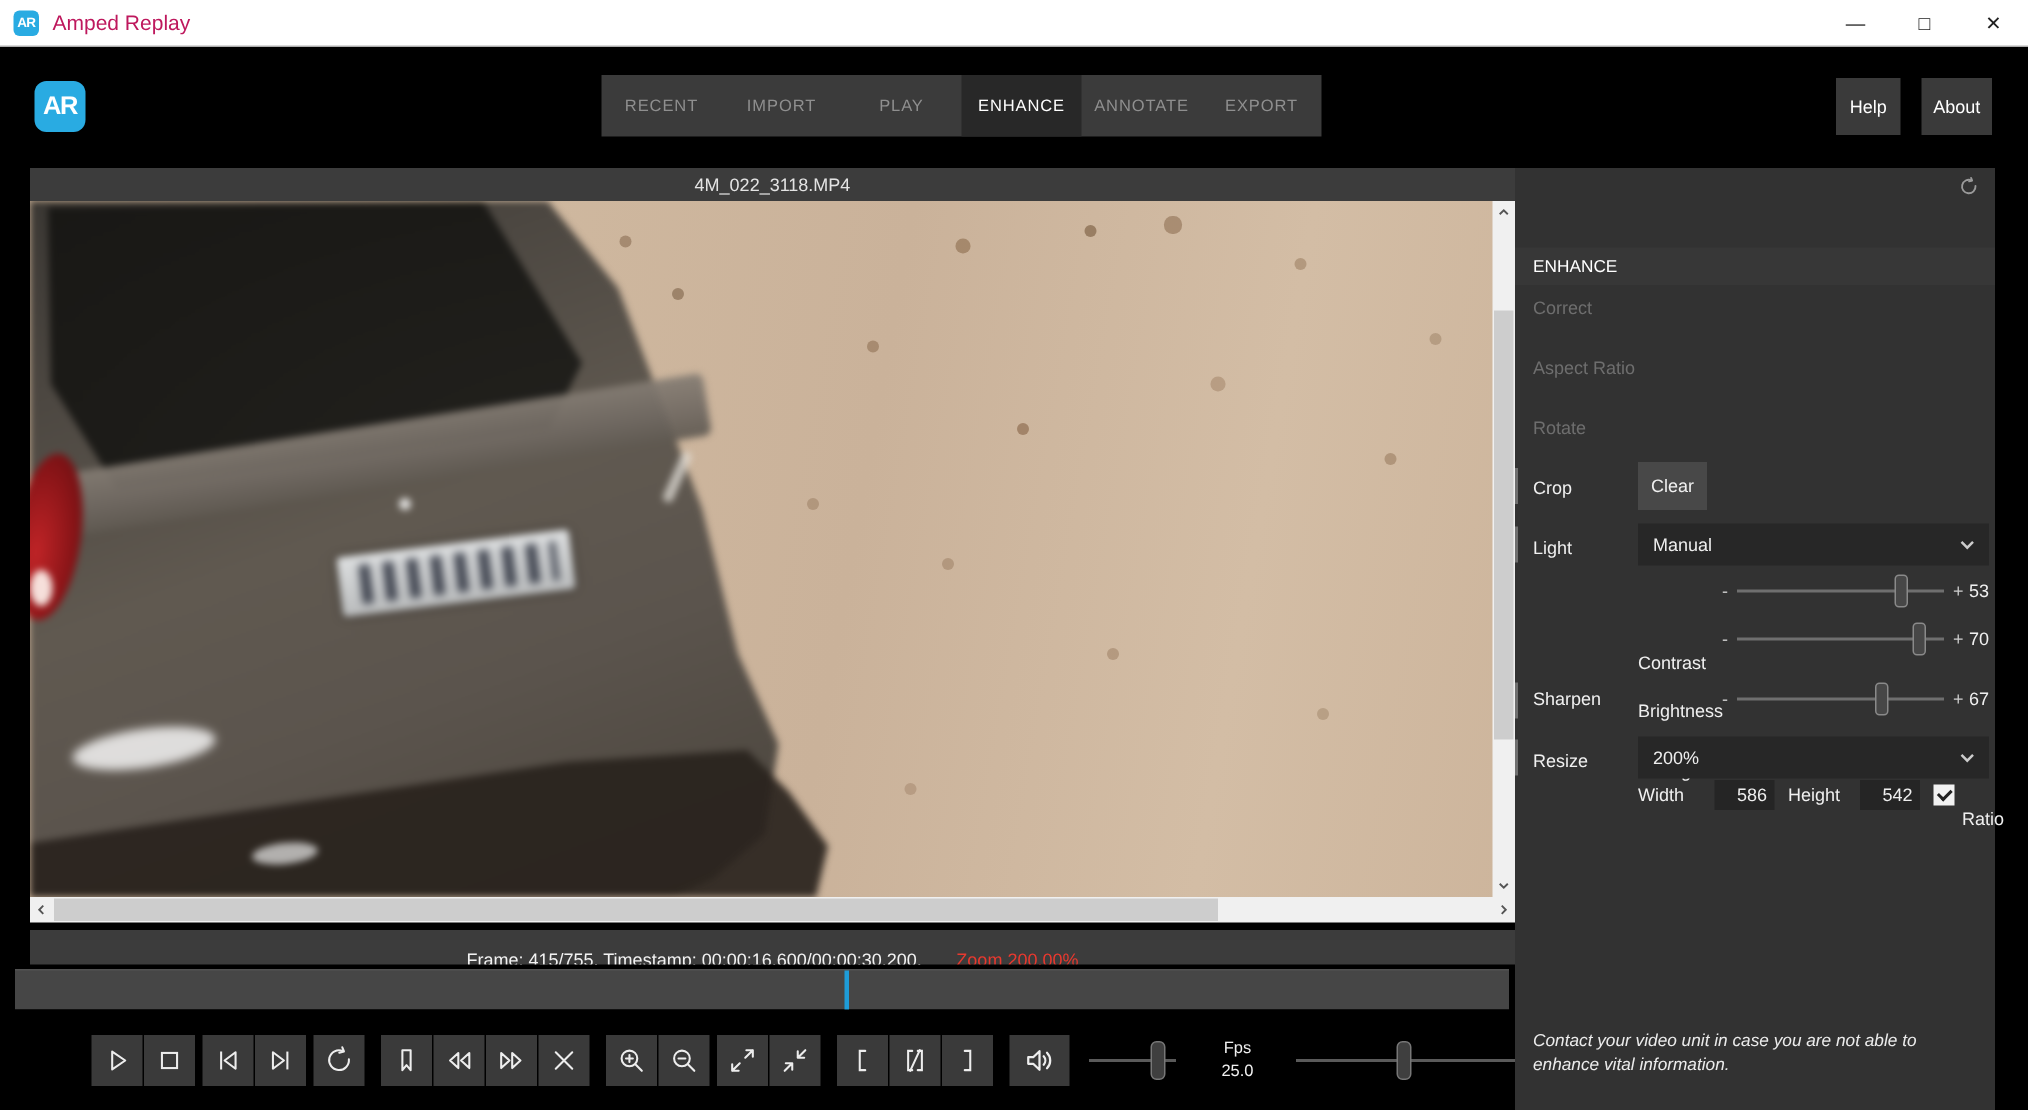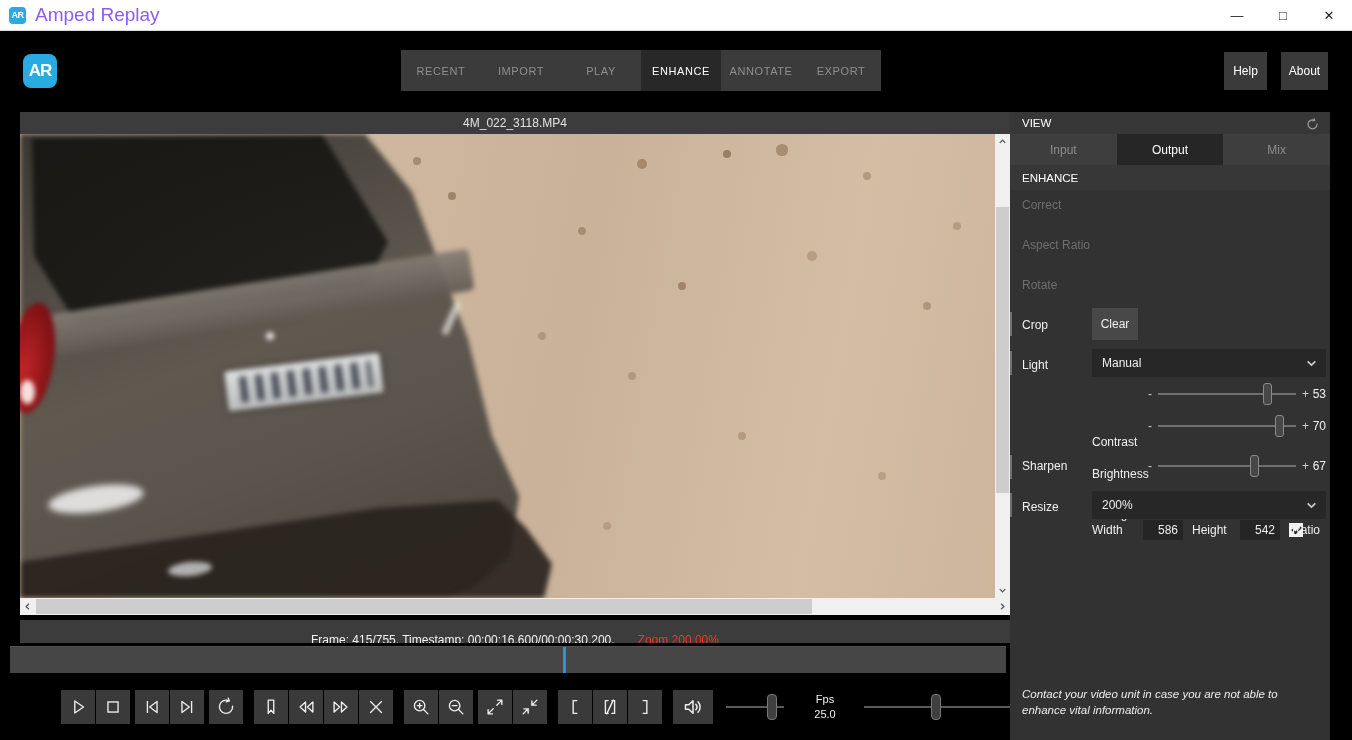--- a/index.html
+++ b/index.html
@@ -2,21 +2,21 @@
 <html><head>
 <meta charset="utf-8">
 <style>
   * { margin:0; padding:0; box-sizing:border-box; }
   html,body { width:1352px; height:740px; overflow:hidden; background:#000; font-family:"Liberation Sans", sans-serif; }
   .app { position:relative; width:1352px; height:740px; background:#000; }
 
   
   .titlebar { position:absolute; left:0; top:0; width:1352px; height:31px; background:#ffffff; display:flex; align-items:center; border-bottom:1px solid #d9d9d9; }
   .tb-logo { width:17px; height:17px; margin-left:9px; background:#29abe2; border-radius:4px; color:#fff; font-size:9px; font-weight:bold; display:flex; align-items:center; justify-content:center; letter-spacing:-0.5px; }
-  .tb-title { margin-left:9px; font-size:19px; color:#8b5cf6; }
+  .tb-title { margin-left:9px; font-size:14px; color:#be185d; }
   .tb-controls { margin-left:auto; display:flex; height:31px; }
   .tb-btn { width:46px; height:31px; display:flex; align-items:center; justify-content:center; font-size:13px; color:#222; cursor:default; }
 
   
   .app-logo { position:absolute; left:23px; top:54px; width:34px; height:34px; background:#29abe2; border-radius:8px; color:#fff; font-weight:bold; font-size:17px; display:flex; align-items:center; justify-content:center; letter-spacing:-1px; }
   .nav-tabs { position:absolute; left:401px; top:50px; width:480px; height:41px; display:flex; background:#3b3b3b; }
   .nav-tab { flex:1; display:flex; align-items:center; justify-content:center; font-size:11px; letter-spacing:0.6px; color:#8f8f8f; }
   .nav-tab.active { background:#282828; color:#ffffff; }
   .top-btn { position:absolute; top:52px; height:38px; background:#3a3a3a; color:#fff; font-size:12px; display:flex; align-items:center; justify-content:center; }
   .top-btn.help { left:1224px; width:43px; }
@@ -309,26 +309,20 @@
       <div>Fps</div>
       <div>25.0</div>
     </div>
     <div class="mini-slider spd">
       <div class="track"></div>
       <div class="mthumb" style="left:46%;"></div>
     </div>
   </div>
 
   <div class="panel">
-    <div class="p-header view">VIEW</div>
-    <div class="p-tabs">
-      <div class="p-tab">Input</div>
-      <div class="p-tab active">Output</div>
-      <div class="p-tab">Mix</div>
-    </div>
     <div class="p-header enh">ENHANCE</div>
     <div class="reset-icon">
       <svg width="15" height="15" viewBox="0 0 24 24">
           <path d="M14.8 5.1 A7.2 7.2 0 1 0 19.2 11.2" stroke="#9a9a9a" stroke-width="2" fill="none" stroke-linecap="round"></path>
           <path d="M15.6 5.4 L12.4 6.3 M15.6 5.4 L14.5 2.6" stroke="#9a9a9a" stroke-width="2" fill="none" stroke-linecap="round"></path>
         </svg>
     </div>
 
     <div class="p-label dis" style="top:86px;">Correct</div>
     <div class="p-label dis" style="top:126px;">Aspect Ratio</div>
@@ -387,19 +381,19 @@
           <path d="M1.5 3 L5 6.5 L8.5 3" stroke="#ccc" stroke-width="1.5" fill="none"></path>
         </svg>
     </div>
 
     <div class="wh-row">
       <span class="wh-label" style="left:0;">Width</span>
       <input class="wh-input" style="left: 51px;" value="586">
       <span class="wh-label" style="left:100px;">Height</span>
       <input class="wh-input" style="left: 148px;" value="542">
       <span class="ratio-box"></span>
-      <span class="wh-label" style="left:200px;">Ratio</span>
+      <span class="wh-label" style="left:216px;margin-top:16px;">Ratio</span>
     </div>
 
     <div class="panel-note">Contact your video unit in case you are not able to enhance vital information.</div>
   </div>
 
 </div>
 
 </body></html>

